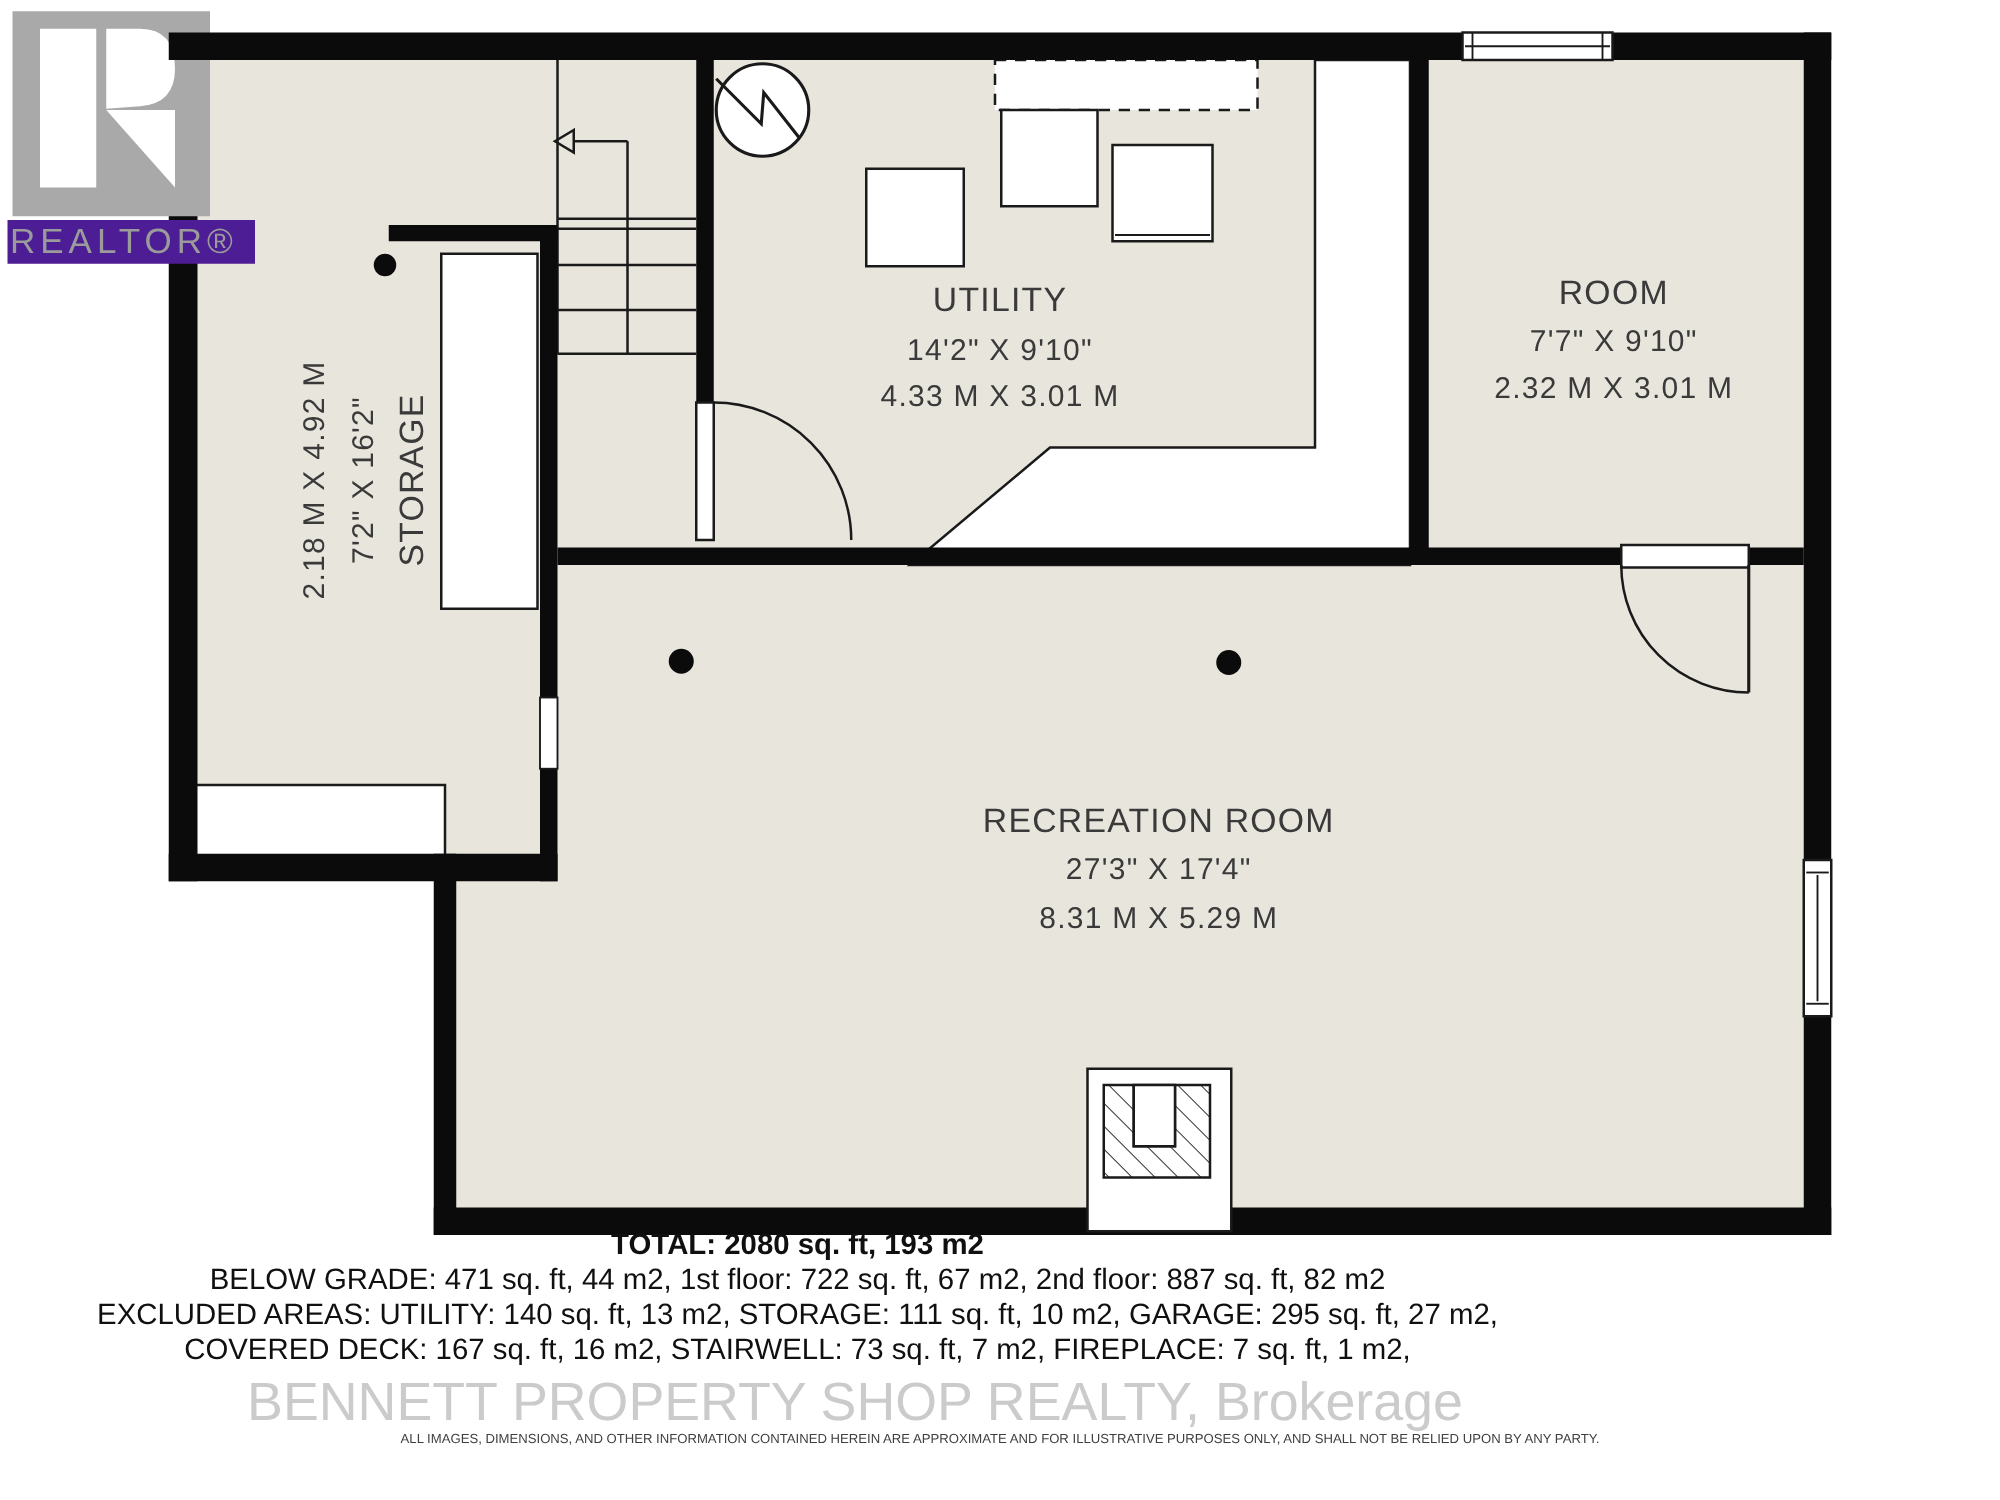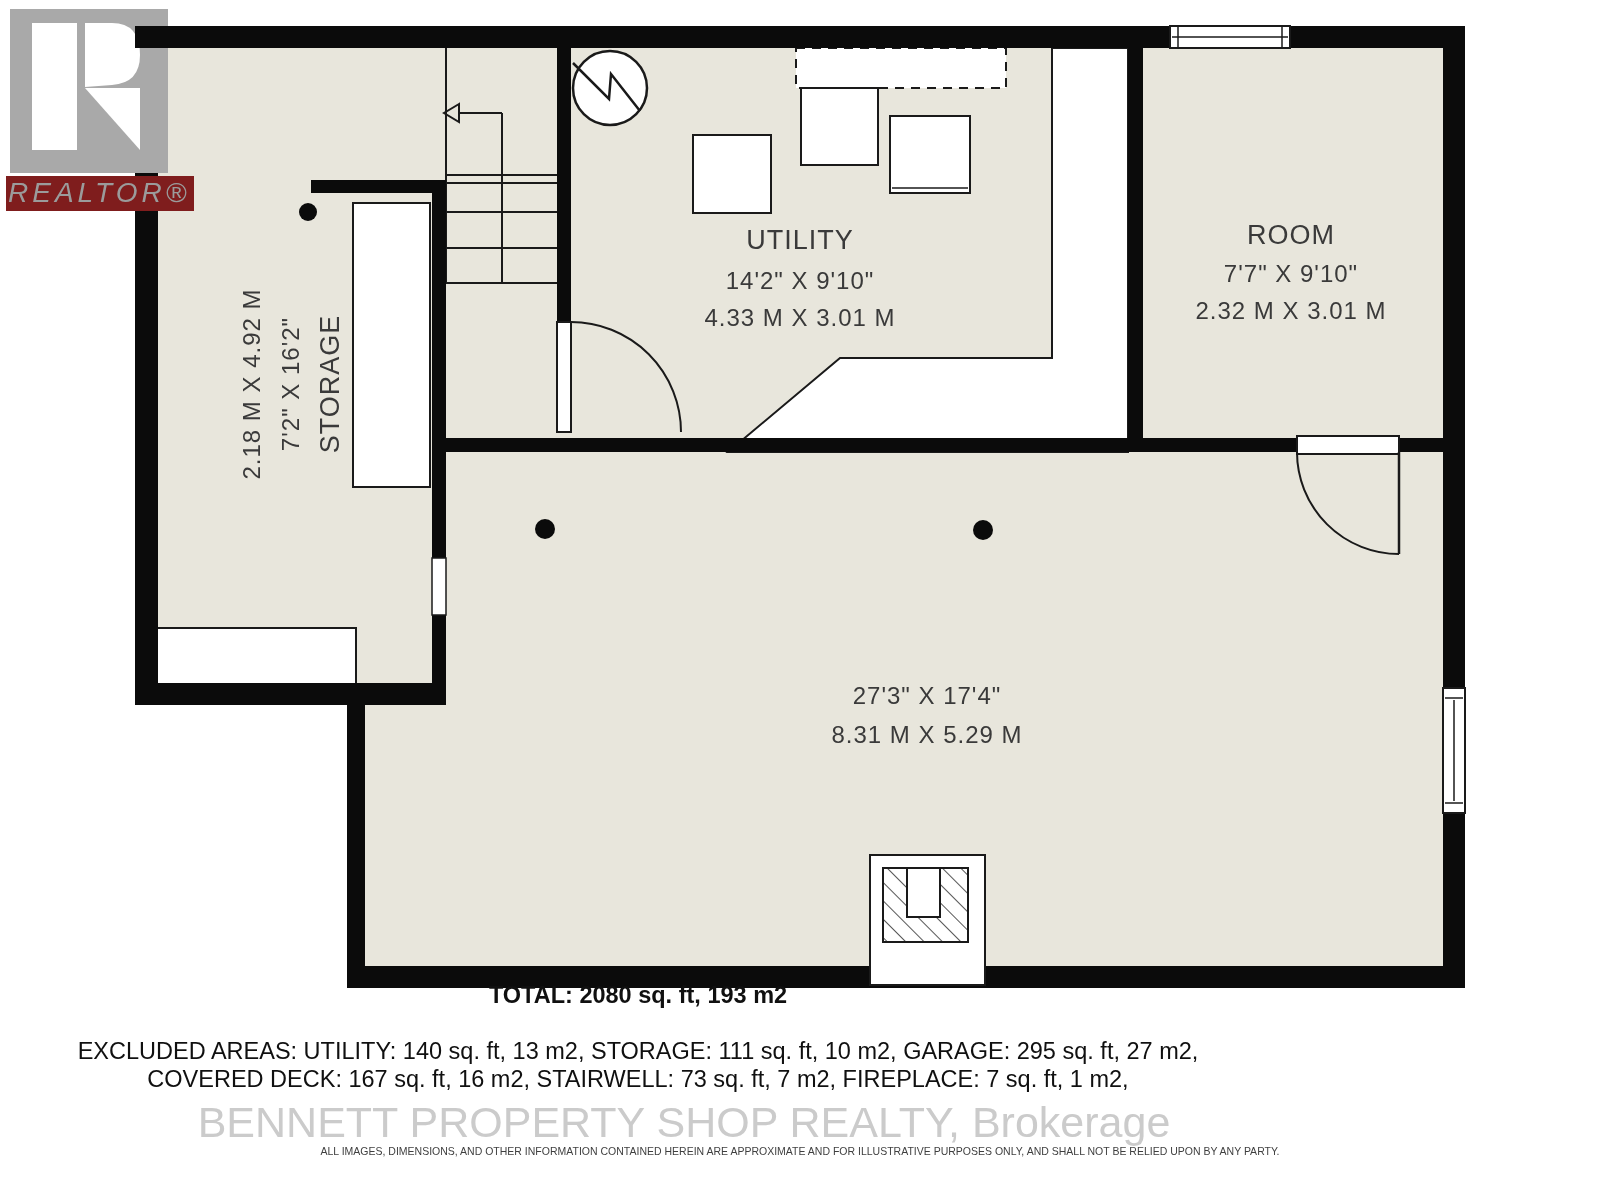--- a/index.html
+++ b/index.html
@@ -5,21 +5,21 @@
   html,body{margin:0;padding:0;background:#ffffff;}
   .stage{position:relative;width:1600px;height:1200px;background:#ffffff;overflow:hidden;
          font-family:"Liberation Sans",sans-serif;}
   .stage svg{position:absolute;left:0;top:0;}
   .lbl{position:absolute;transform:translate(-50%,-50%);white-space:nowrap;text-align:center;
        color:#3a3a3a;letter-spacing:1px;}
   .vert{transform:translate(-50%,-50%) rotate(-90deg);}
   .room-name{font-size:27px;}
   .room-dim{font-size:24px;}
   .brand{position:absolute;left:6px;top:176px;font-size:28px;letter-spacing:4px;color:#9b9b9b;
-         background:#7f1d1d;padding:1px 4px 2px 2px;z-index:4;font-style:italic;}
+         background:#4c1d95;padding:1px 14px 2px 2px;z-index:4;}
   .f{position:absolute;left:0;width:1276px;text-align:center;font-size:23.5px;color:#101010;z-index:3;}
   .f.bold{font-weight:bold;}
   .watermark{position:absolute;left:0;top:1098px;width:1368px;text-align:center;font-size:43px;
              color:#cbcbcb;z-index:2;letter-spacing:0px;}
   .disc{position:absolute;left:0;top:1146px;width:1600px;text-align:center;font-size:10.5px;
         line-height:11.5px;color:#3f3f3f;z-index:3;}
 </style>
 </head>
 <body>
 
@@ -115,32 +115,34 @@
   </svg>
 
   <div class="lbl room-name" style="left:800px;top:240px;">UTILITY</div>
   <div class="lbl room-dim" style="left:800px;top:281px;">14'2" X 9'10"</div>
   <div class="lbl room-dim" style="left:800px;top:318px;">4.33 M X 3.01 M</div>
 
   <div class="lbl room-name" style="left:1291px;top:235px;">ROOM</div>
   <div class="lbl room-dim" style="left:1291px;top:274px;">7'7" X 9'10"</div>
   <div class="lbl room-dim" style="left:1291px;top:311px;">2.32 M X 3.01 M</div>
 
+  <div class="lbl room-name" style="left:927px;top:657px;">RECREATION ROOM</div>
   <div class="lbl room-dim" style="left:927px;top:696px;">27'3" X 17'4"</div>
   <div class="lbl room-dim" style="left:927px;top:735px;">8.31 M X 5.29 M</div>
 
   <div class="lbl vert room-name" style="left:330px;top:384px;">STORAGE</div>
   <div class="lbl vert room-dim" style="left:291px;top:384px;">7'2" X 16'2"</div>
   <div class="lbl vert room-dim" style="left:252px;top:384px;">2.18 M X 4.92 M</div>
 
   <div class="brand">REALTOR®</div>
 
   <div class="watermark">BENNETT PROPERTY SHOP REALTY, Brokerage</div>
 
   <div class="f bold" style="top:982px;">TOTAL: 2080 sq. ft, 193 m2</div>
+  <div class="f" style="top:1010px;">BELOW GRADE: 471 sq. ft, 44 m2, 1st floor: 722 sq. ft, 67 m2, 2nd floor: 887 sq. ft, 82 m2</div>
   <div class="f" style="top:1038px;">EXCLUDED AREAS: UTILITY: 140 sq. ft, 13 m2, STORAGE: 111 sq. ft, 10 m2, GARAGE: 295 sq. ft, 27 m2,</div>
   <div class="f" style="top:1066px;">COVERED DECK: 167 sq. ft, 16 m2, STAIRWELL: 73 sq. ft, 7 m2, FIREPLACE: 7 sq. ft, 1 m2,</div>
 
   <div class="disc">
     <div>ALL IMAGES, DIMENSIONS, AND OTHER INFORMATION CONTAINED HEREIN ARE APPROXIMATE AND FOR ILLUSTRATIVE PURPOSES ONLY, AND SHALL NOT BE RELIED UPON BY ANY PARTY.</div>
   </div>
 
 </div>
 
 </body></html>

